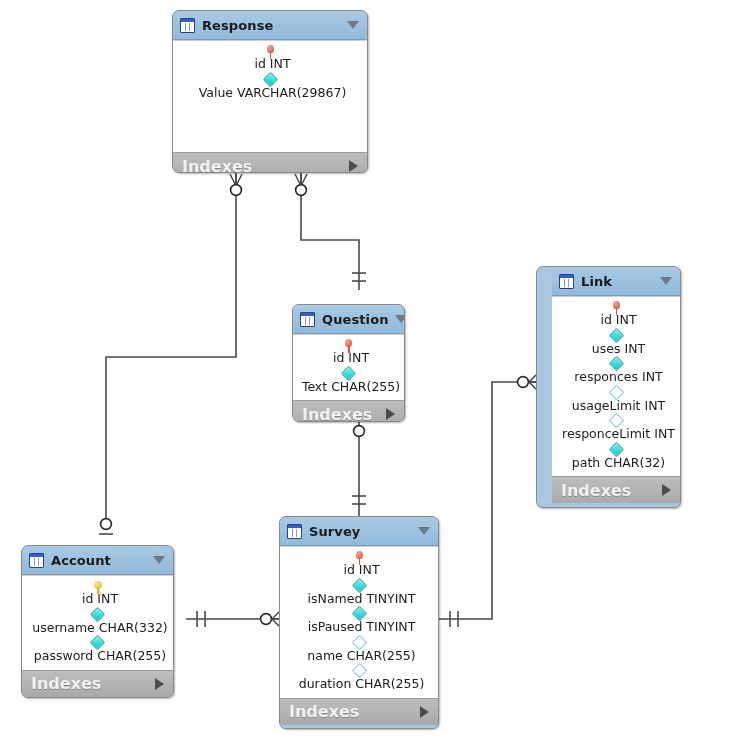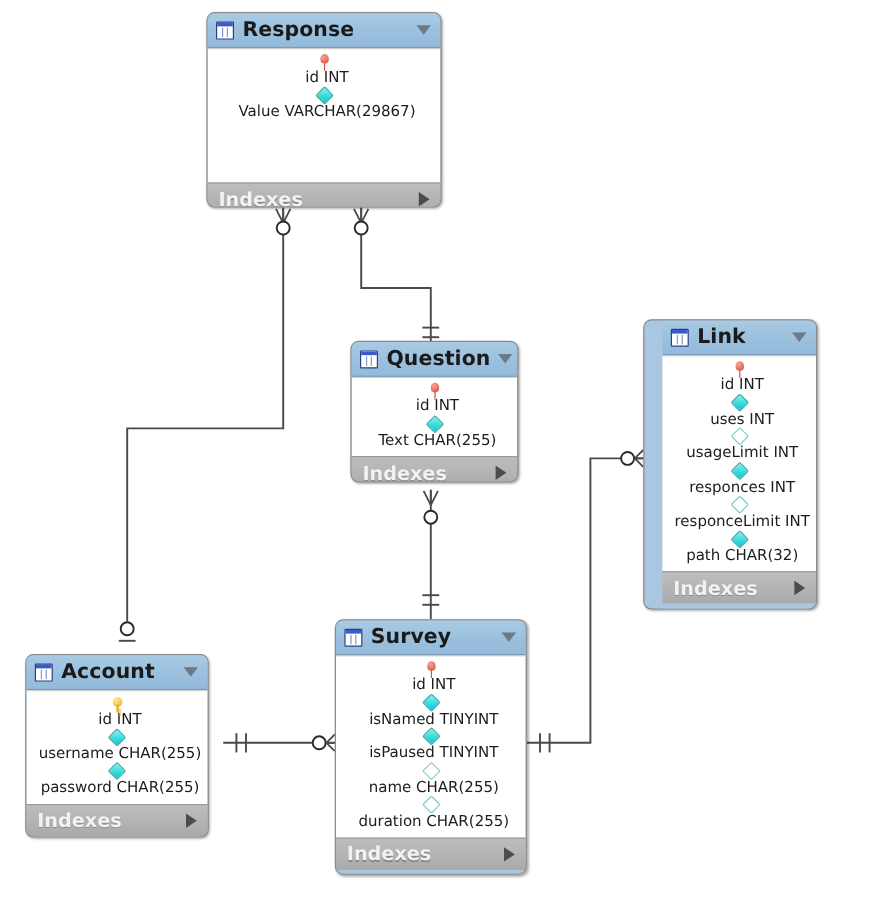--- a/index.html
+++ b/index.html
@@ -67,21 +67,21 @@
   }
   .tbl-icon::after {
     content: "";
     position: absolute;
     left: 4px; top: 4px;
     width: 1px; height: 8px;
     background: #7f9ad6;
     box-shadow: 4px 0 0 #7f9ad6;
   }
   .tbl-title {
-    font-size: 17px;
+    font-size: 13px;
     font-weight: bold;
     color: #1a1a1a;
     letter-spacing: 0.1px;
     white-space: nowrap;
     flex: 1 1 auto;
   }
   .tbl-caret {
     width: 0; height: 0;
     flex: 0 0 auto;
     border-left: 6.5px solid transparent;
@@ -262,21 +262,21 @@
           <div class="field-row">
             <span class="ico-dia"></span>
             <span class="field-label">Value VARCHAR(29867)</span>
           </div>
         </div>
         <div class="tbl-indexes">
           <span class="idx-label">Indexes</span>
           <span class="idx-caret"></span>
         </div>
       </div>
-      <div class="table-card" style="left: 292px; top: 284px; width: 140px; height: 118px;">
+      <div class="table-card" style="left: 292px; top: 304px; width: 113px; height: 118px;">
         <div class="tbl-header">
           <span class="tbl-icon"></span>
           <span class="tbl-title">Question</span>
           <span class="tbl-caret"></span>
         </div>
         <div class="tbl-fields">
           <div class="field-row">
             <span class="ico-pk"></span>
             <span class="field-label">id INT</span>
           </div>
@@ -297,30 +297,30 @@
           <span class="tbl-caret"></span>
         </div>
         <div class="tbl-fields">
           <div class="field-row">
             <span class="ico-pk"></span>
             <span class="field-label">id INT</span>
           </div>
           <div class="field-row">
             <span class="ico-dia"></span>
             <span class="field-label">uses INT</span>
+          </div>
+          <div class="field-row">
+            <span class="ico-dia"></span>
+            <span class="field-label">responces INT</span>
           </div>
           <div class="field-row">
             <span class="ico-dia nullable"></span>
             <span class="field-label">usageLimit INT</span>
           </div>
           <div class="field-row">
-            <span class="ico-dia"></span>
-            <span class="field-label">responces INT</span>
-          </div>
-          <div class="field-row">
             <span class="ico-dia nullable"></span>
             <span class="field-label">responceLimit INT</span>
           </div>
           <div class="field-row">
             <span class="ico-dia"></span>
             <span class="field-label">path CHAR(32)</span>
           </div>
         </div>
         <div class="tbl-indexes">
           <span class="idx-label">Indexes</span>
@@ -334,21 +334,21 @@
           <span class="tbl-title">Account</span>
           <span class="tbl-caret"></span>
         </div>
         <div class="tbl-fields">
           <div class="field-row">
             <span class="ico-key"></span>
             <span class="field-label">id INT</span>
           </div>
           <div class="field-row">
             <span class="ico-dia"></span>
-            <span class="field-label">username CHAR(255)</span>
+            <span class="field-label">username CHAR(332)</span>
           </div>
           <div class="field-row">
             <span class="ico-dia"></span>
             <span class="field-label">password CHAR(255)</span>
           </div>
         </div>
         <div class="tbl-indexes">
           <span class="idx-label">Indexes</span>
           <span class="idx-caret"></span>
         </div>

